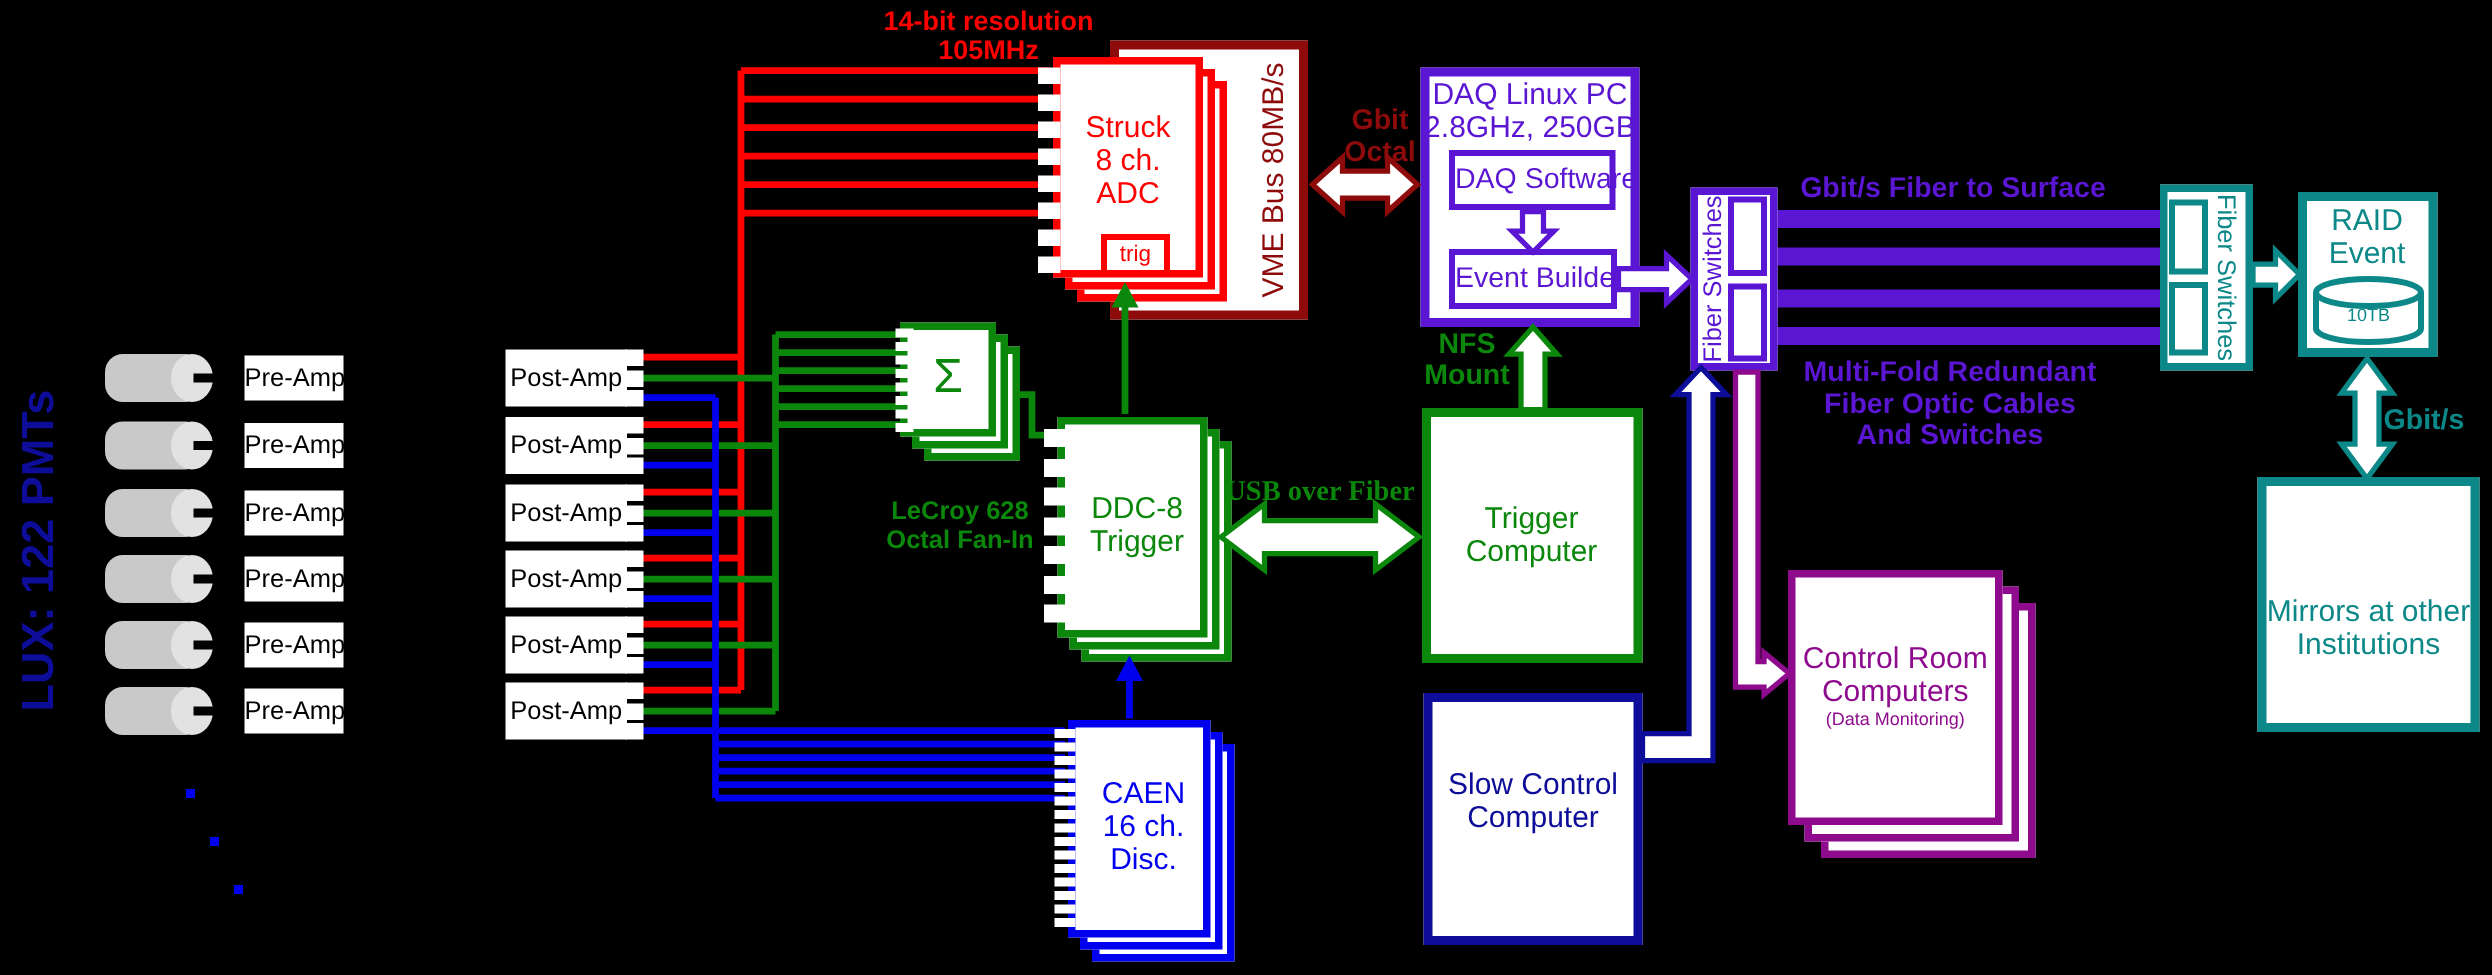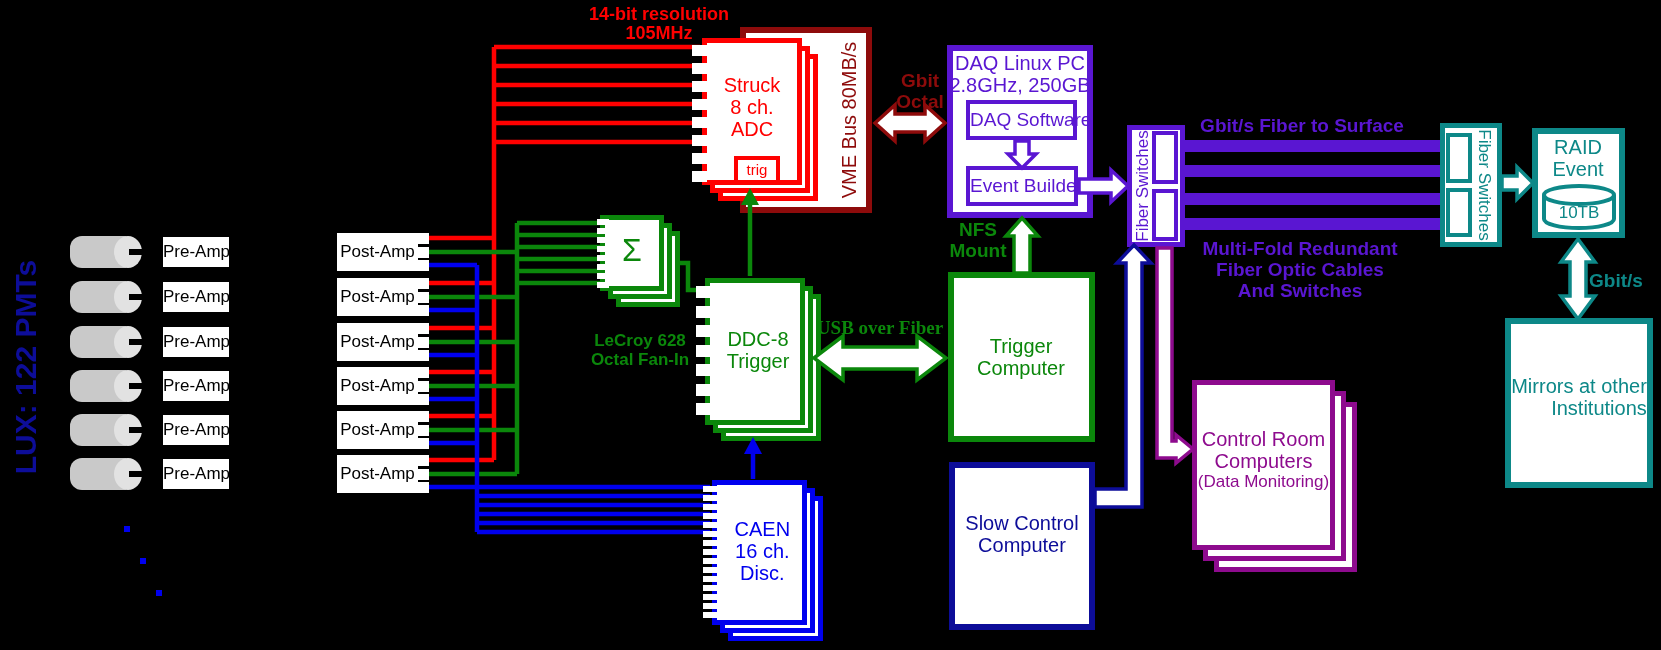--- a/index.html
+++ b/index.html
@@ -18,21 +18,21 @@
   .layer{position:absolute;left:0;top:0;width:100%;height:100%;background:#fff;box-sizing:border-box;}
   .off1{transform:translate(16px,16px);}
   .off2{transform:translate(8px,8px);}
   .b-red{border:5px solid var(--red);} .b-green{border:5px solid var(--green);}
   .b-blue{border:5px solid var(--blue);} .b-magenta{border:5px solid var(--magenta);}
   .txt{position:absolute;z-index:2;text-align:center;white-space:nowrap;}
   .ctr{transform:translate(-50%,0);}
   .rot{position:absolute;z-index:2;white-space:nowrap;transform:translate(-50%,-50%) rotate(-90deg);}
   .rotcw{position:absolute;z-index:2;white-space:nowrap;transform:translate(-50%,-50%) rotate(90deg);}
   .t20{font-size:20px;line-height:22px;} .t19{font-size:19px;line-height:21px;}
-  .t17{font-size:17px;line-height:19px;} .t16{font-size:17px;} .t15{font-size:15px;line-height:17px;}
+  .t17{font-size:17px;line-height:19px;} .t16{font-size:12px;} .t15{font-size:15px;line-height:17px;}
   .bold{font-weight:bold;}
   .red{color:var(--red);} .darkred{color:var(--darkred);} .green{color:var(--green);}
   .blue{color:var(--blue);} .navy{color:var(--navy);} .violet{color:var(--violet);}
   .magenta{color:var(--magenta);} .teal{color:var(--teal);} .black{color:#000;}
   .pmt-body{position:absolute;background:var(--pmtgray);border-radius:12px 4px 4px 12px;width:58px;height:32px;}
   .pmt-face{position:absolute;background:var(--pmtface);border-radius:50%;width:28px;height:32px;}
   .pmt-notch{position:absolute;background:#000;width:13px;height:6px;}
   .dot{position:absolute;background:var(--blue);width:6px;height:6px;z-index:2;}
 </style>
 </head>
@@ -220,21 +220,21 @@
       <div>Event</div>
   </div>
   <svg class="lay" style="left:1540px;top:184px;" width="78" height="46" viewBox="0 0 78 46">
     <path d="M4,11 A35,9 0 1 0 74,11 A35,9 0 1 0 4,11 M4,11 V35 A35,9 0 0 0 74,35 V11" fill="#fff" stroke="#0d8888" stroke-width="4"></path>
   </svg>
   <div class="txt ctr teal t16" style="left:1579px;top:203px;z-index:2;">10TB</div>
 
   <div class="txt ctr teal bold t19" style="left:1616px;top:270px;">Gbit/s</div>
 
   <div class="box" style="left:1505px;top:318px;width:148px;height:170px;border:6px solid var(--teal);"></div>
-  <div class="txt ctr teal t20" style="left:1579px;top:375px;text-align:right;">
+  <div class="txt ctr teal t20" style="left:1579px;top:397px;">
     <div>Mirrors at other</div>
       <div>Institutions</div>
   </div>
 
   <div class="stack" style="left:1192px;top:380px;width:143px;height:170px;">
     <div class="layer b-magenta" style="transform:translate(22px,22px);"></div>
     <div class="layer b-magenta" style="transform:translate(11px,11px);"></div>
     <div class="layer b-magenta"></div>
     <div class="txt magenta" style="left:50%;top:48px;transform:translateX(-50%);">
       <div class="t20">Control Room</div>

